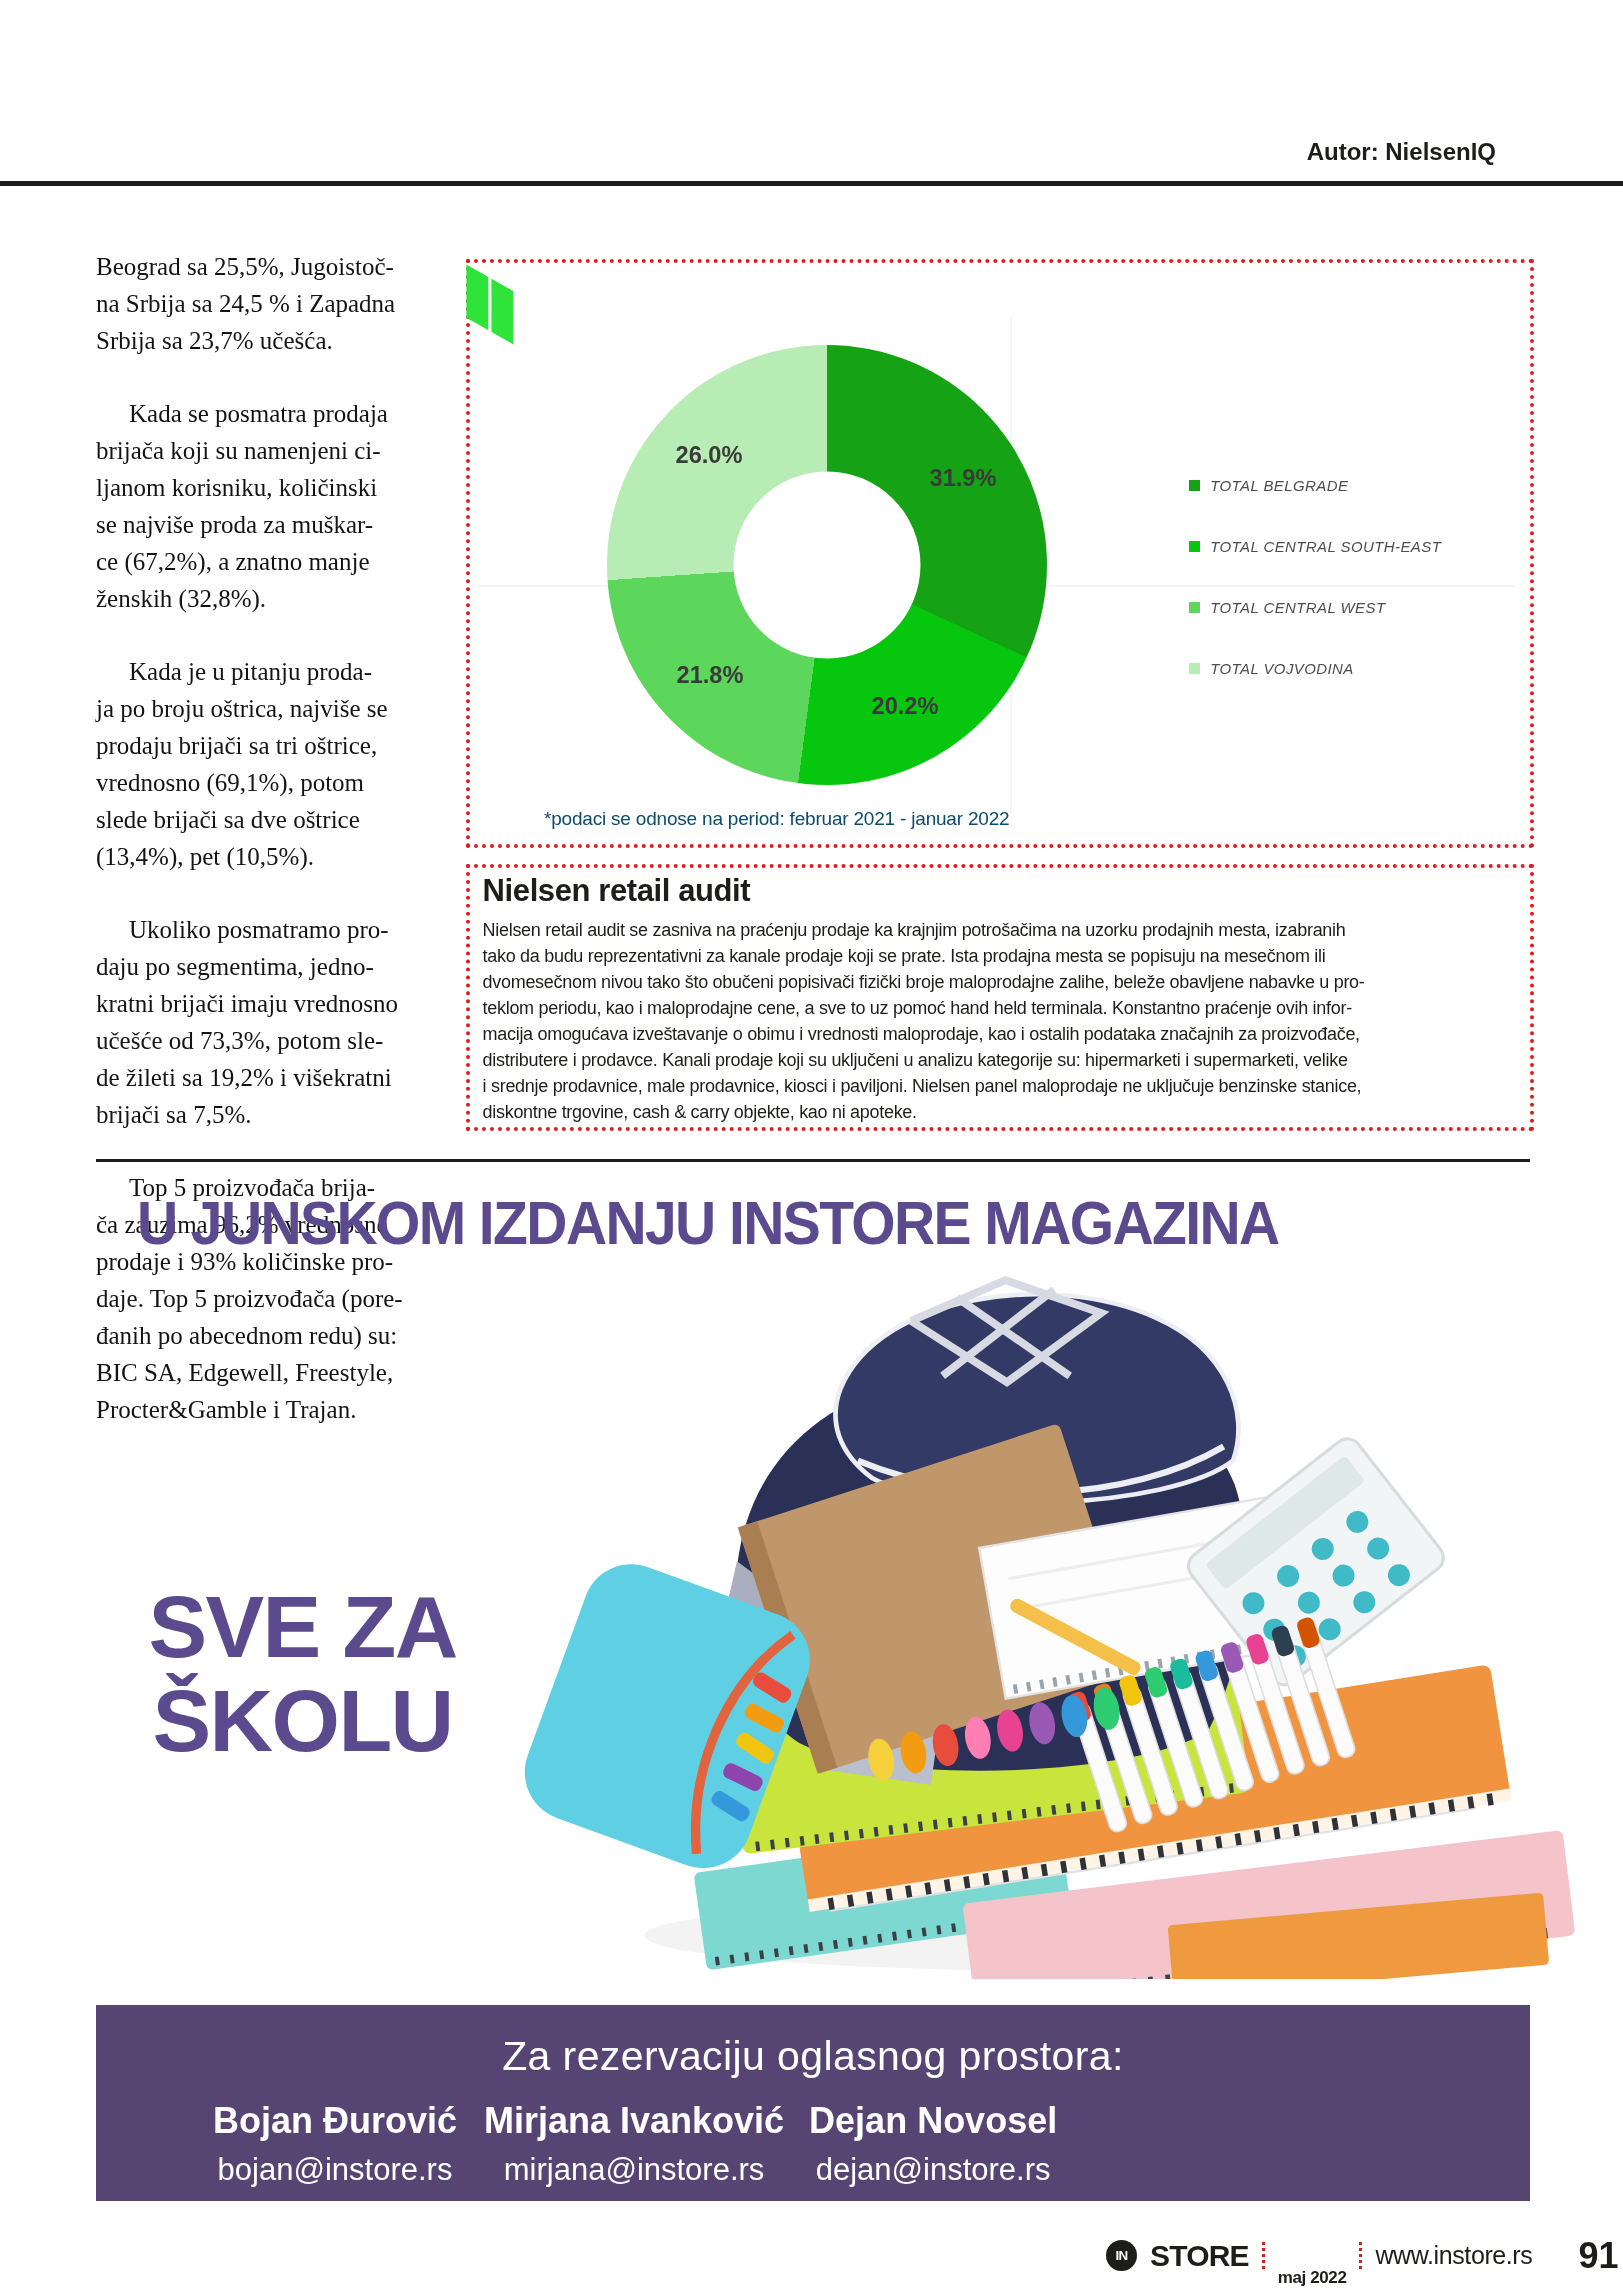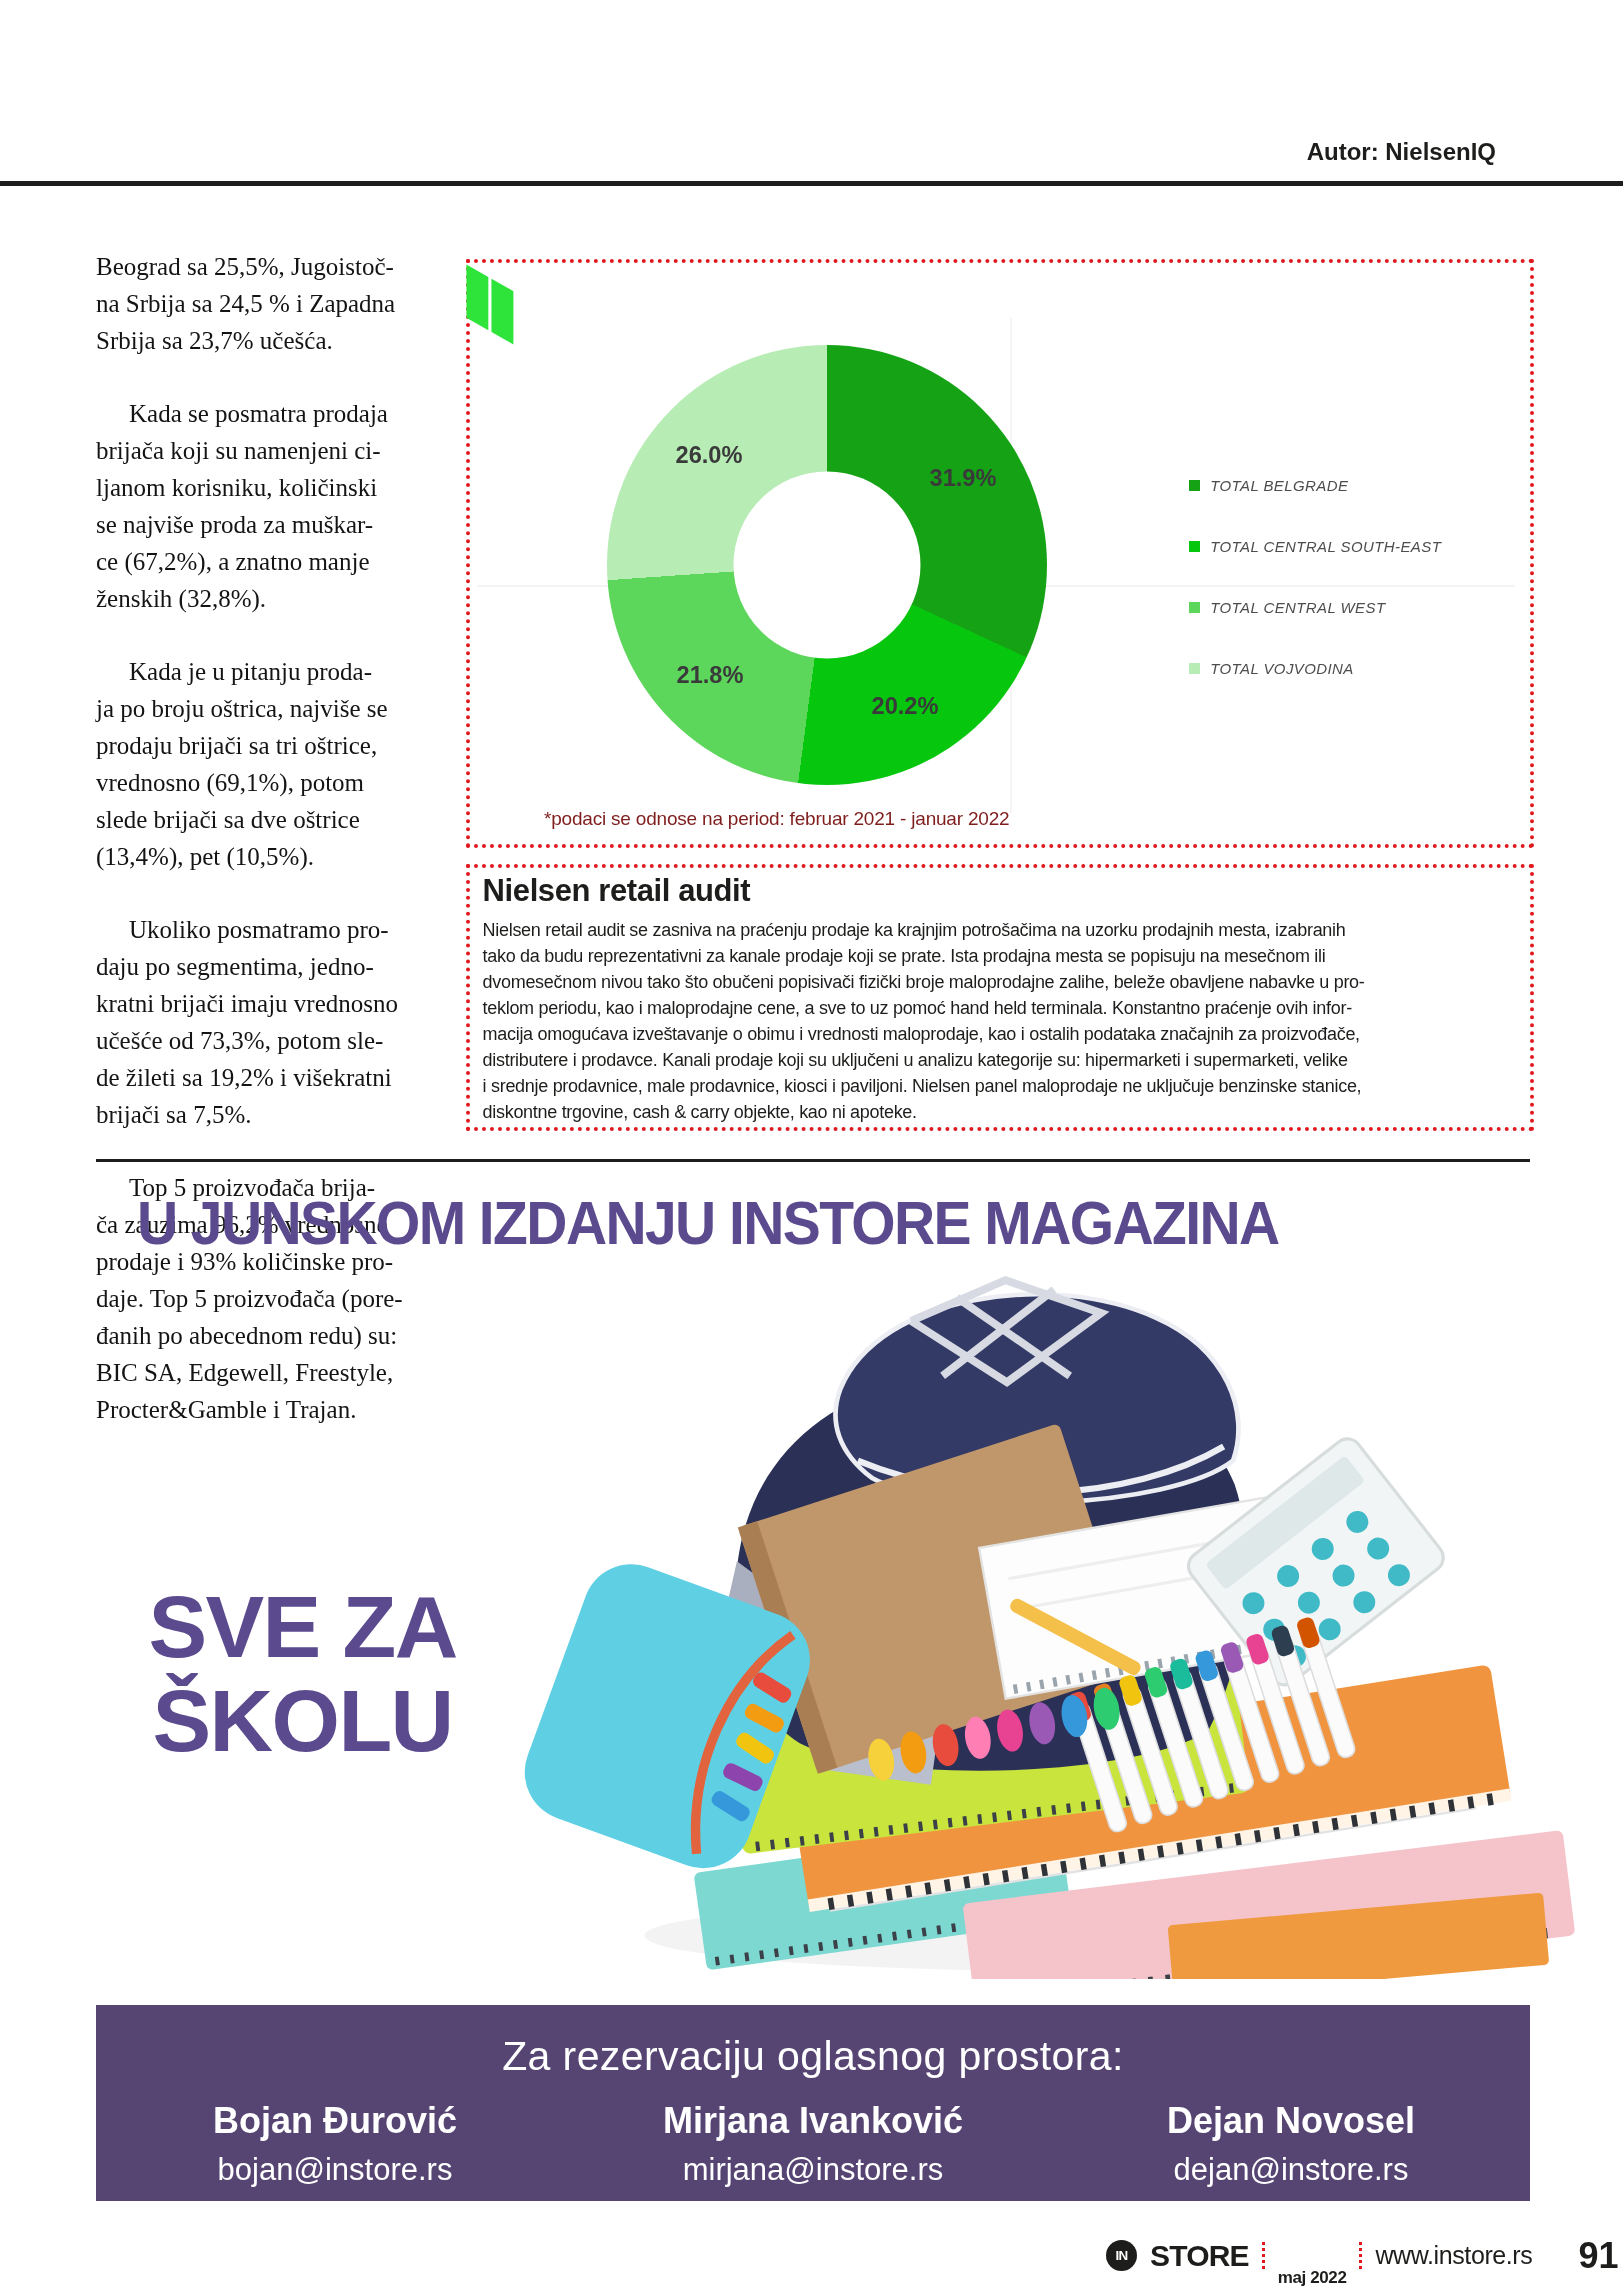--- a/index.html
+++ b/index.html
@@ -26,21 +26,21 @@
   .gridline-v{position:absolute;left:540px;top:55px;width:1.6px;height:495px;background:#f5f5f5;}
   .donut{position:absolute;left:137px;top:82px;width:440px;height:440px;border-radius:50%;}
   .donut::after{content:"";position:absolute;left:50%;top:50%;width:187px;height:187px;
                 background:#ffffff;border-radius:50%;transform:translate(-50%,-50%);}
   .slice-label{position:absolute;transform:translate(-50%,-50%);font-size:23.6px;font-weight:bold;
                color:#3a3a3a;z-index:3;}
   .legend{position:absolute;left:719px;top:214px;}
   .legend-item{display:flex;align-items:center;margin-bottom:44px;}
   .legend-swatch{width:11px;height:11px;margin-right:10.2px;flex:0 0 auto;}
   .legend-label{font-size:15px;color:#4d4d4d;letter-spacing:0.4px;font-style:italic;}
-  .chart-footnote{position:absolute;left:74px;top:545px;font-size:19px;color:#7f1d1d;letter-spacing:-0.2px;}
+  .chart-footnote{position:absolute;left:74px;top:545px;font-size:19px;color:#0c4a6e;letter-spacing:-0.2px;}
 
   
   .nielsen-box{position:absolute;left:466px;top:864px;width:1060px;height:259px;
                border:4.7px dotted #e0191f;background:#ffffff;}
   .nbox-title{position:absolute;left:12.6px;top:4.7px;font-size:31px;font-weight:bold;color:#1d1d1b;letter-spacing:-0.4px;}
   .nbox-body{position:absolute;left:12.6px;top:49px;width:1037px;font-size:18px;line-height:26px;
              color:#1d1d1b;white-space:pre-line;letter-spacing:-0.3px;}
 
   .section-rule{position:absolute;left:96px;top:1159px;width:1434px;height:3.1px;background:#1d1d1b;}
 
@@ -49,21 +49,21 @@
                  color:#5b4a8e;letter-spacing:-1.6px;transform:scaleY(1.08);transform-origin:left top;}
   .promo-sub{position:absolute;left:86px;top:1423px;width:432px;text-align:center;
              font-size:52px;line-height:60px;font-weight:bold;color:#5b4a8e;white-space:pre-line;letter-spacing:-0.8px;}
   .promo-cat{position:absolute;left:75px;top:1580px;width:455px;text-align:center;
              font-size:88px;line-height:94px;font-weight:bold;color:#5b4a8e;white-space:pre-line;letter-spacing:-1.6px;}
   .photo{position:absolute;left:503px;top:1225px;width:1099px;height:754px;}
 
   
   .contact-box{position:absolute;left:96px;top:2005px;width:1434px;height:196px;background:#564573;color:#ffffff;}
   .contact-title{text-align:center;padding-top:28px;font-size:41px;letter-spacing:0.4px;}
-  .contacts{display:flex;justify-content:space-between;padding:0 90px;margin-top:20.4px;}
+  .contacts{display:flex;justify-content:flex-start;padding:0 90px;margin-top:20.4px;}
   .contact{text-align:center;min-width:298px;}
   .contact .name{font-size:36px;font-weight:bold;}
   .contact .email{font-size:31px;margin-top:9.4px;}
 
   
   .page-footer{position:absolute;left:1106px;top:2235px;height:41px;display:flex;align-items:center;gap:13px;}
   .in-logo{width:31px;height:31px;border-radius:50%;background:#1d1d1b;color:#fff;display:flex;
            align-items:center;justify-content:center;font-size:13.4px;font-weight:bold;letter-spacing:-0.8px;}
   .footer-brand{font-size:30px;font-weight:bold;letter-spacing:-0.8px;}
   .dot-sep{height:27px;border-left:3.1px dotted #e0191f;}

